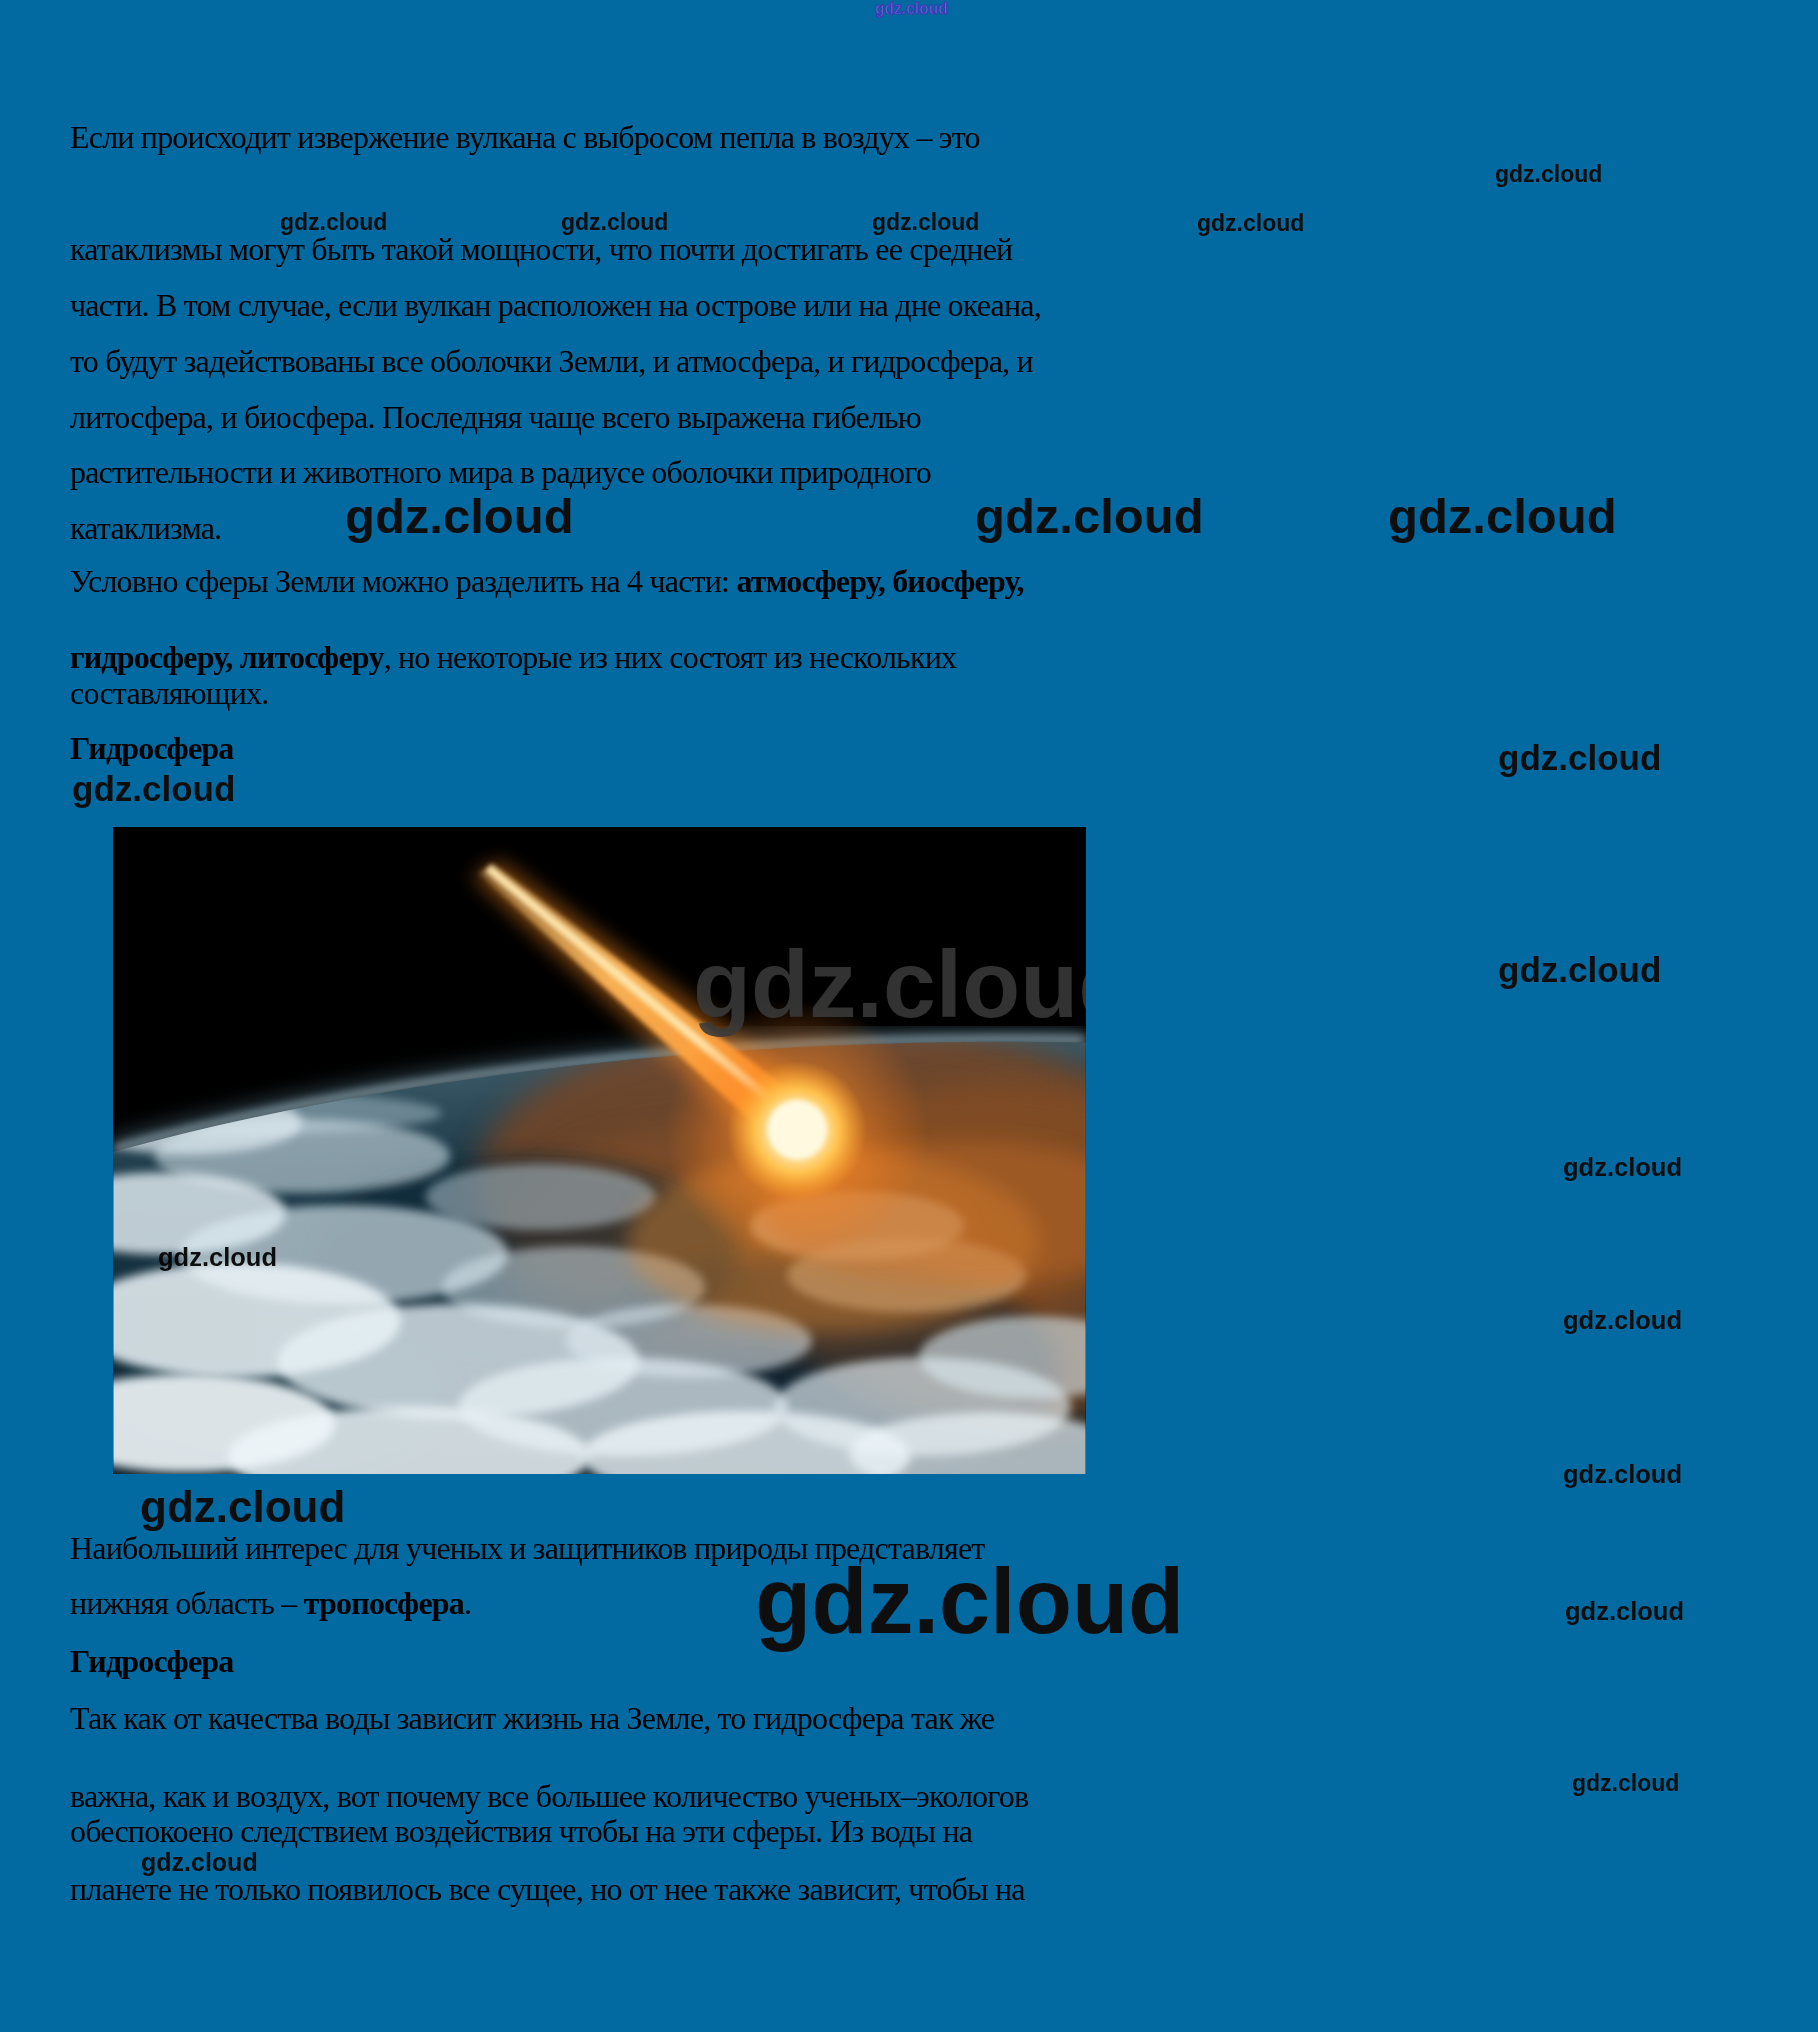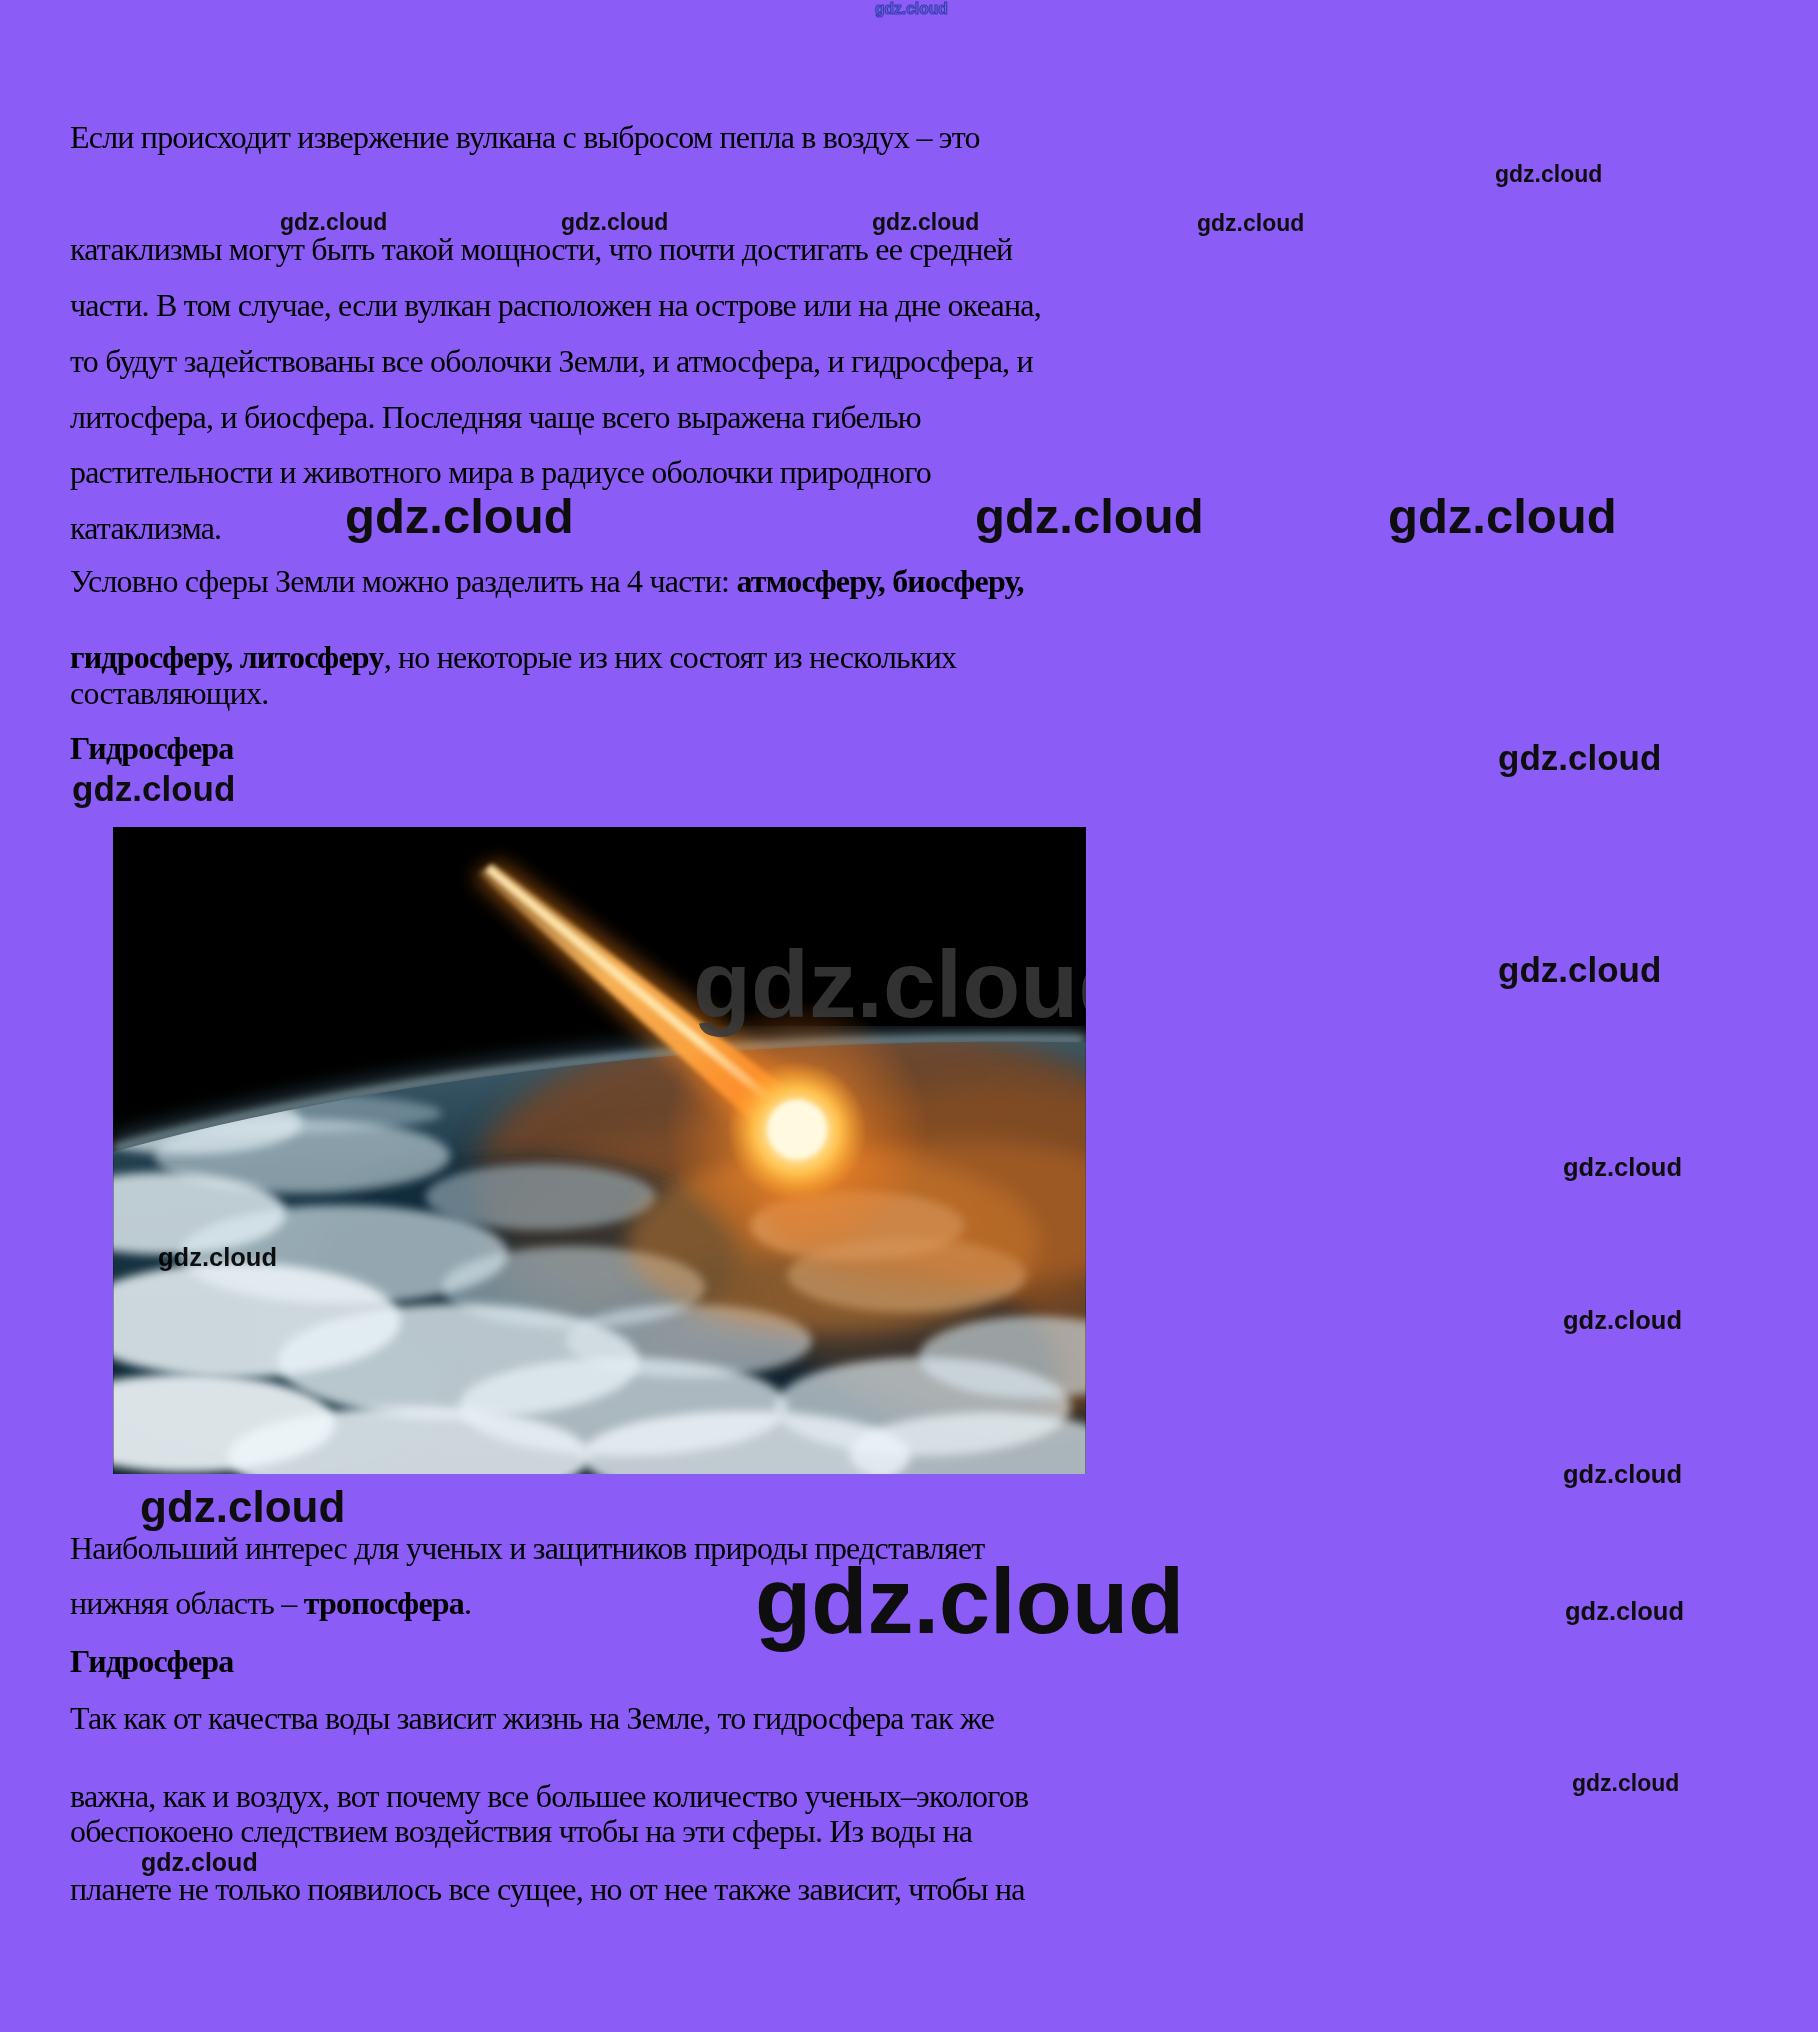--- a/index.html
+++ b/index.html
@@ -1,16 +1,16 @@
 <!DOCTYPE html>
 <html style="font-size:13px"><head>
 <meta charset="utf-8">
 <style>
   html,body{margin:0;padding:0;background:#888;}
-  #page{position:relative;width:1818px;height:2032px;background:#8b5cf6;overflow:hidden;
+  #page{position:relative;width:1818px;height:2032px;background:#0369a1;overflow:hidden;
         font-family:"Liberation Serif", serif;color:#000;}
   .line{position:absolute;left:70px;font-size:32px;line-height:1;letter-spacing:-0.8px;white-space:nowrap;}
   .b{font-weight:bold;}
   .wm{position:absolute;font-family:"Liberation Sans", sans-serif;font-weight:600;color:#0e0e0e;
       white-space:nowrap;line-height:1;}
   .wm-outline{font-weight:700;color:rgba(240,240,255,0.25);
       -webkit-text-stroke:1.1px #3b3bb8;text-shadow:0 0 0.8px #3b3bb8;}
   .photo{position:absolute;left:113px;top:827px;width:973px;height:647px;background:#000;overflow:hidden;}
   .photo svg{position:absolute;left:0;top:0;}
   .wm-img{color:#000;opacity:0.92;}

